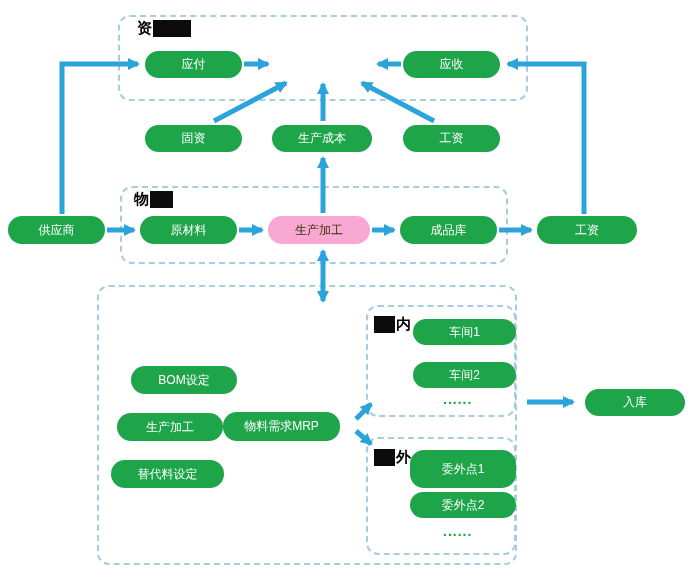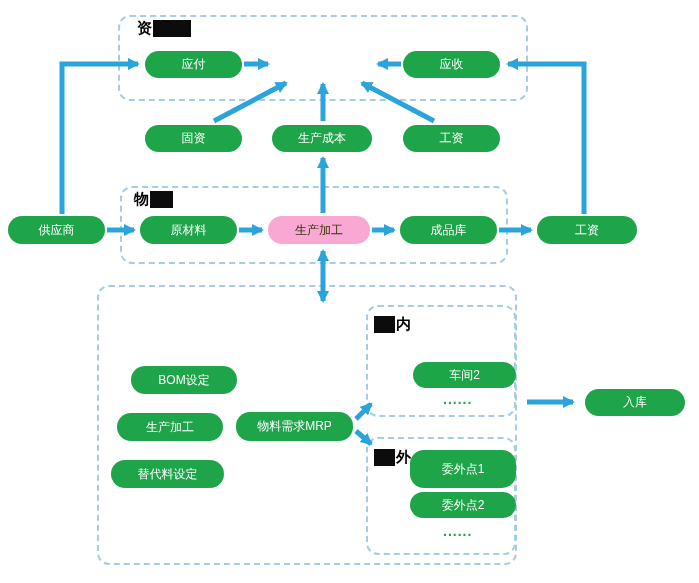--- a/index.html
+++ b/index.html
@@ -92,22 +92,23 @@
 
   <div class="node" style="left:8px;top:216px;width:97px;height:28px">供应商</div>
   <div class="node" style="left:140px;top:216px;width:97px;height:28px">原材料</div>
   <div class="node yellow" style="left:268px;top:216px;width:102px;height:28px">生产加工</div>
   <div class="node" style="left:400px;top:216px;width:97px;height:28px">成品库</div>
   <div class="node" style="left:537px;top:216px;width:100px;height:28px">工资</div>
 
   <div class="node" style="left:131px;top:366px;width:106px;height:28px">BOM设定</div>
   <div class="node" style="left:117px;top:413px;width:106px;height:28px">生产加工</div>
   <div class="node" style="left:111px;top:460px;width:113px;height:28px">替代料设定</div>
-  <div class="node" style="left:236px;top:412px;width:117px;height:29px">物料需求MRP</div>
+  <div class="node" style="left:223px;top:412px;width:117px;height:29px">物料需求MRP</div>
 
+  <div class="node" style="left:413px;top:319px;width:103px;height:26px">车间1</div>
   <div class="node" style="left:413px;top:362px;width:103px;height:26px">车间2</div>
   <div class="dots" style="left:443px;top:391px">......</div>
 
   <div class="node" style="left:410px;top:450px;width:106px;height:38px">委外点1</div>
   <div class="node" style="left:410px;top:492px;width:106px;height:26px">委外点2</div>
   <div class="dots" style="left:443px;top:523px">......</div>
 
   <div class="node" style="left:585px;top:389px;width:100px;height:27px">入库</div>
 
 </div>

